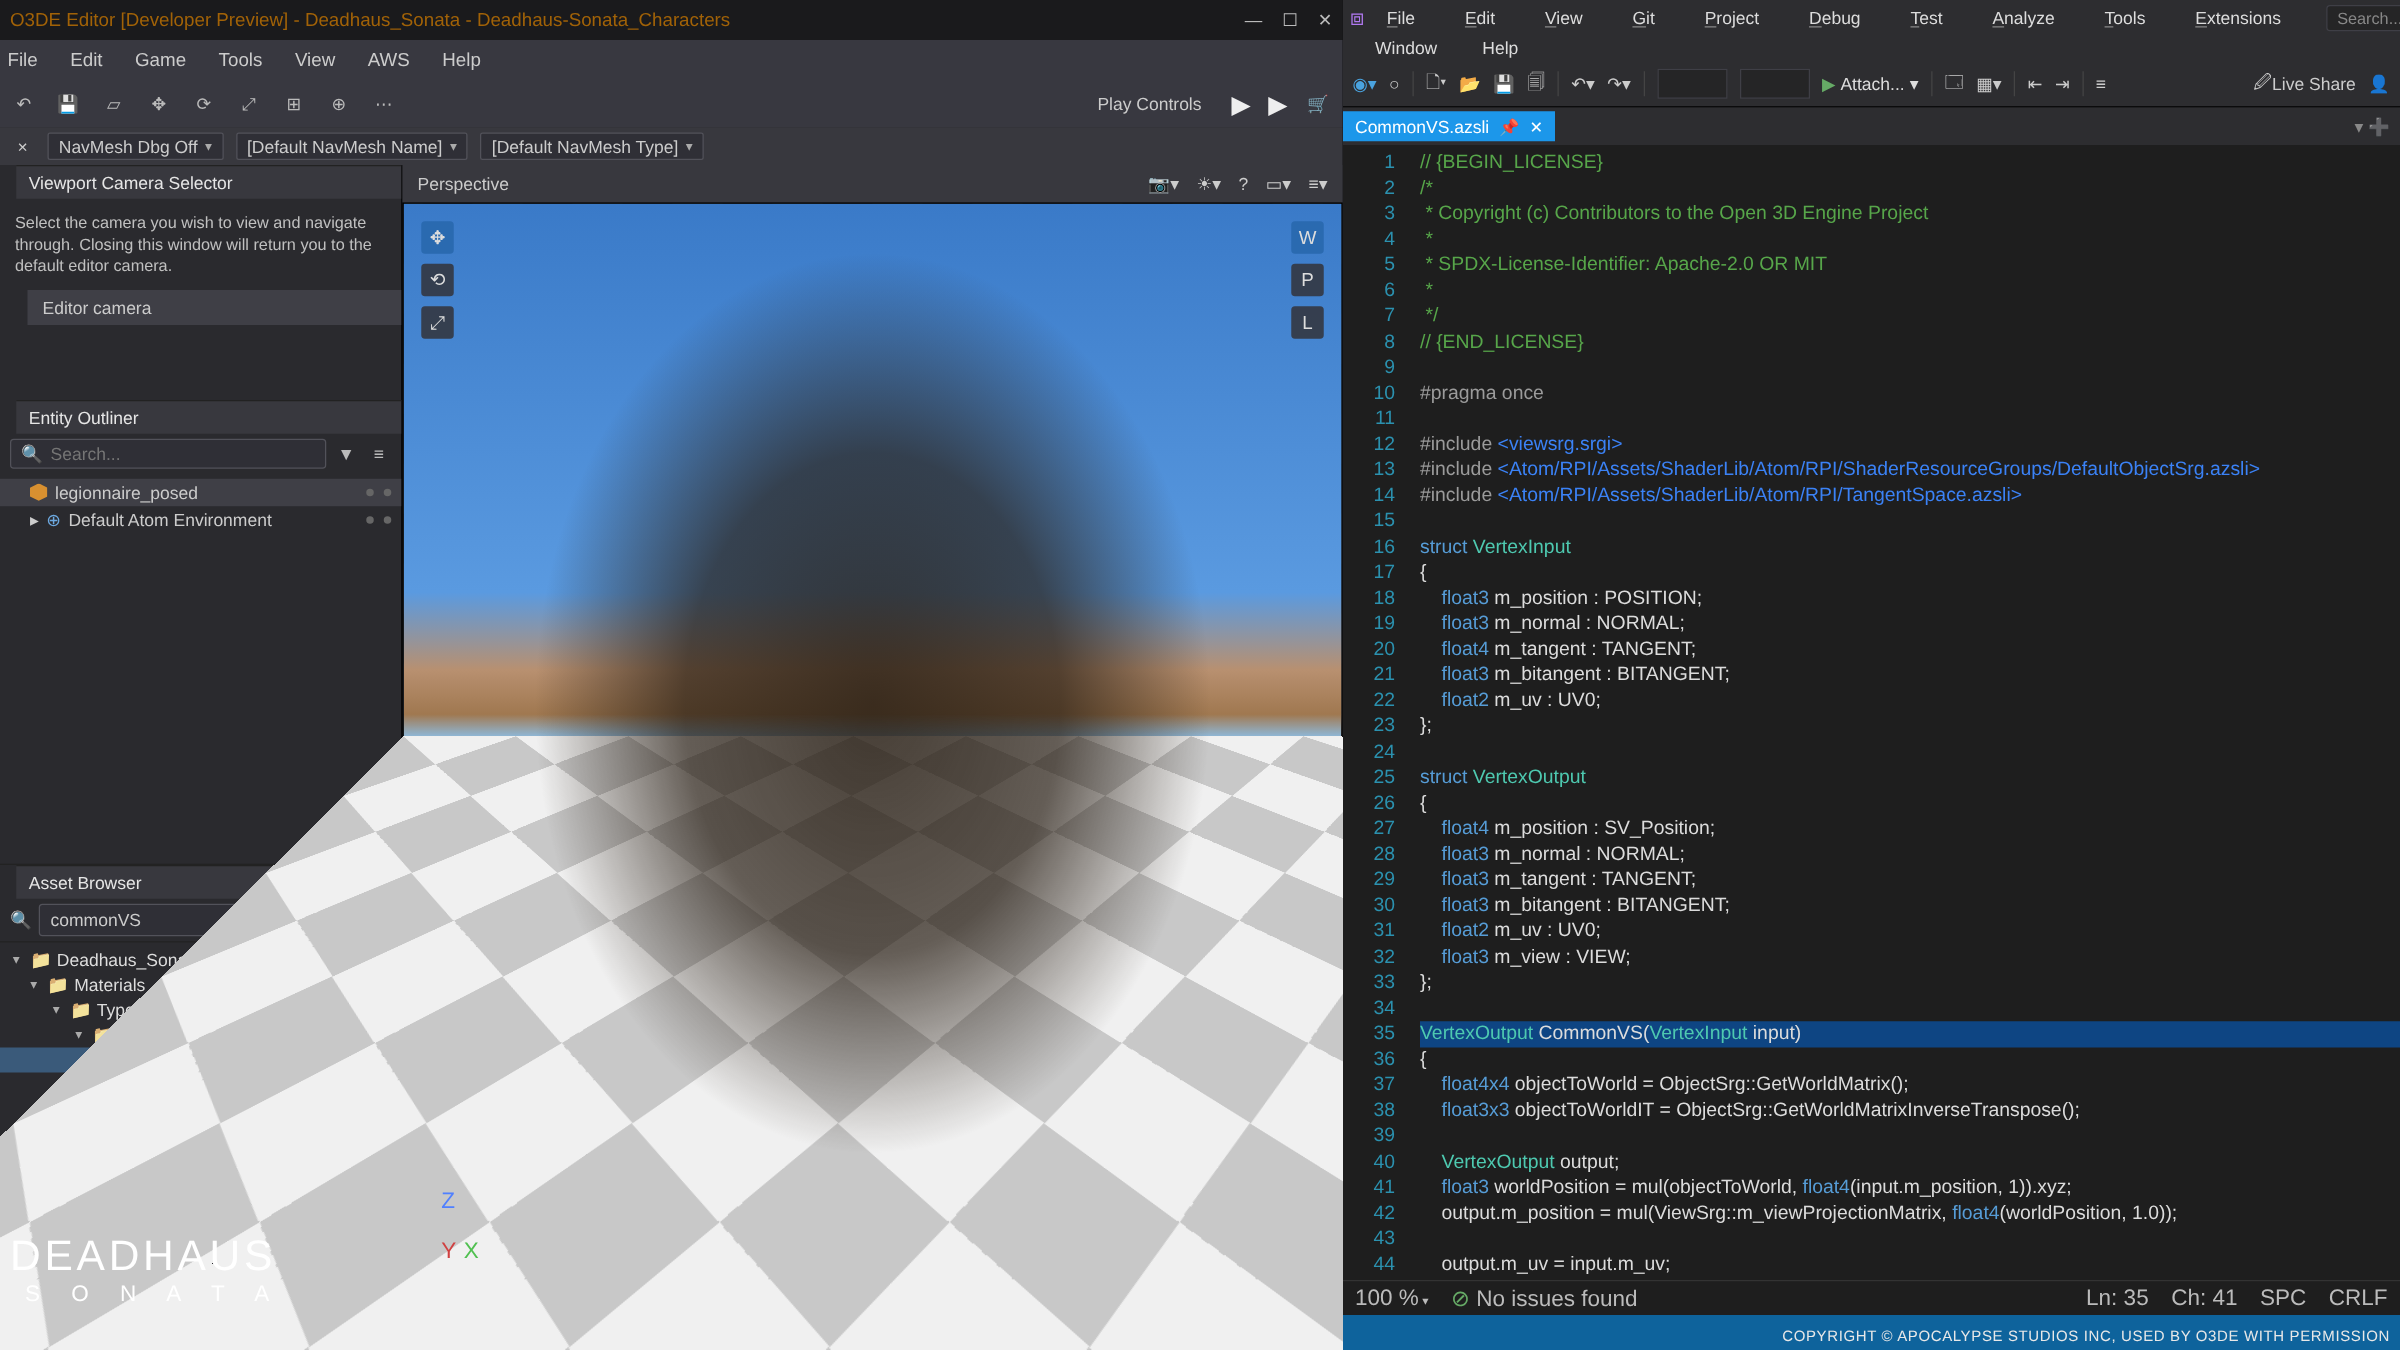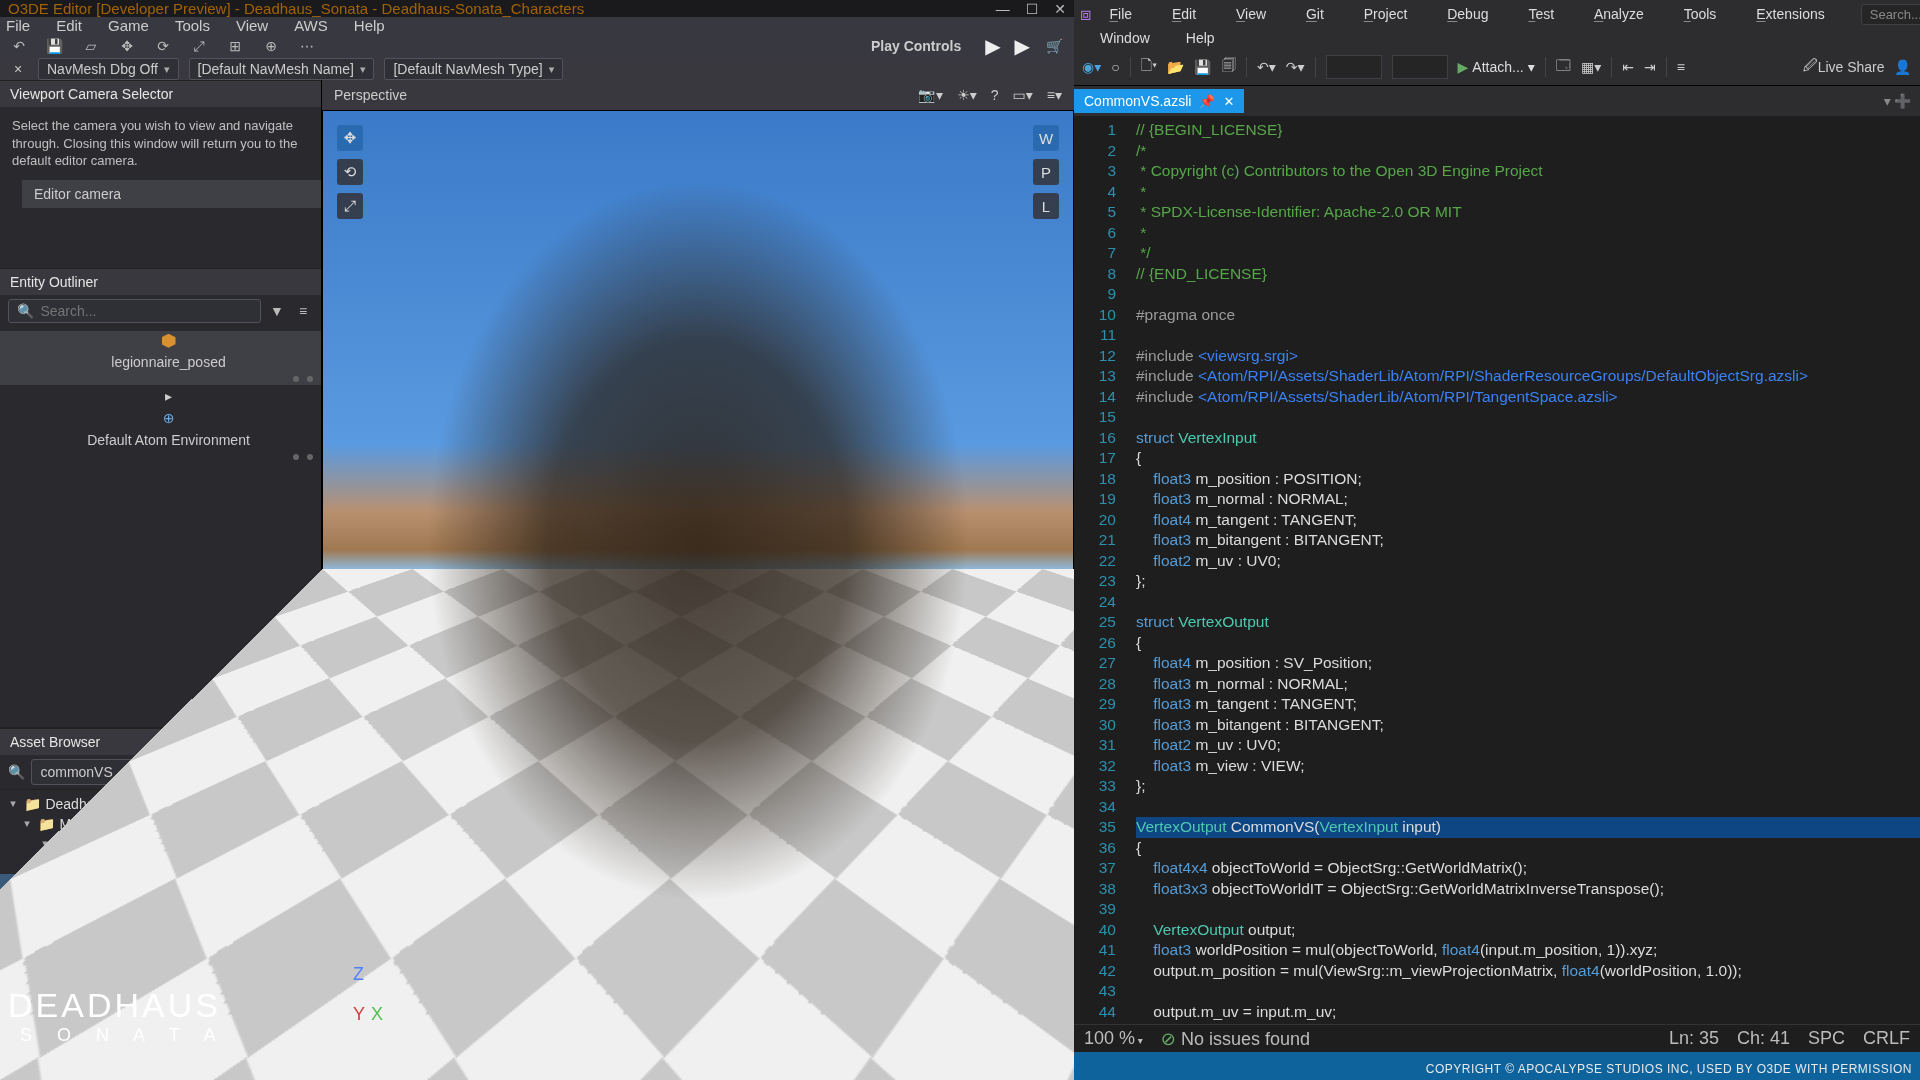--- a/index.html
+++ b/index.html
@@ -9,42 +9,42 @@
 .o3de { position:absolute; left:0; top:0; width:1074px; height:1080px; background:#2a2a2e; display:flex; flex-direction:column; }
 .o3de-title { height:32px; background:#1a1a1c; display:flex; align-items:center; padding:0 8px; gap:8px; }
 .o3de-title .t { flex:1; font-size:15px; color:#a16207; }
 .winbtns { display:flex; gap:16px; color:#bbb; }
 .winbtns span { cursor:pointer; }
 .o3de-menu { height:32px; background:#383840; display:flex; align-items:center; padding:0 6px; gap:26px; font-size:15px; }
 .o3de-menu span { cursor:pointer; }
 .o3de-tbar { height:38px; background:#383840; display:flex; align-items:center; padding:0 8px; gap:14px; }
 .o3de-tbar .ico { width:22px; height:22px; display:inline-flex; align-items:center; justify-content:center; color:#bbb; cursor:pointer; }
 .o3de-tbar .gap { flex:1; }
-.play { color:#ccc; font-size:14px; margin-right:10px;font-weight:bold; }
+.play { color:#ccc; font-size:14px; margin-right:10px; }
 .tri { font-size:20px; color:#eee; cursor:pointer; }
 .navbar { height:30px; background:#38383e; display:flex; align-items:center; padding:0 8px; gap:10px; font-size:14px; }
 .nav-x { width:20px; text-align:center; color:#ccc; }
 .drop { background:#2f2f36; border:1px solid #52525a; padding:2px 8px; border-radius:2px; display:inline-flex; align-items:center; gap:6px; cursor:pointer; }
 .drop::after { content:"▾"; font-size:11px; color:#aaa; }
 
 .o3de-body { flex:1; display:flex; background:#2a2a2e; }
 .leftcol { width:322px; display:flex; flex-direction:column; border-right:1px solid #000; }
-.panel-title { background:#38383e; padding:5px 10px; font-size:14px; color:#e6e6e6; border-top:1px solid #222; }
+.panel-title { background:#38383e; padding:5px 10px; font-size:14px; color:#e6e6e6; border-top:1px solid #222;margin-left:13px; }
 .cam-info { padding:10px 12px; font-size:13px; color:#c0c0c0; line-height:1.35; }
 .cam-item { padding:6px 12px; font-size:14px; cursor:pointer;margin-left:22px; }
 .cam-item.sel { background:#3f3f46; }
 .spacer-flex { flex:0 0 60px; }
 .ent-tools { display:flex; align-items:center; padding:4px 8px; gap:6px; }
 .ent-search { flex:1; display:flex; align-items:center; background:#2f2f36; border:1px solid #52525a; border-radius:3px; padding:3px 8px; gap:6px; }
 .ent-search input { flex:1; background:none; border:none; color:#ccc; outline:none; font-size:14px; }
 .ent-tools .ic { width:20px; height:20px; display:inline-flex; align-items:center; justify-content:center; color:#bbb; cursor:pointer; }
 .tree { padding:4px 0; font-size:14px; }
 .tree-row { display:flex; align-items:center; padding:3px 8px; gap:6px; cursor:pointer; }
 .tree-row.sel { background:#3f3f46; }
-.tree-row.d1 { padding-left:24px;flex-direction:column; }
+.tree-row.d1 { padding-left:24px; }
 .ico-cube { width:14px; height:14px; background:#d89030; clip-path:polygon(50% 0,100% 25%,100% 75%,50% 100%,0 75%,0 25%); }
 .ico-globe { color:#6da9e0; }
 .dots { margin-left:auto; display:flex; gap:8px; color:#888; }
 .dots span { width:6px; height:6px; border-radius:50%; background:#666; display:inline-block; }
 
 .asset-sec { border-top:1px solid #222; display:flex; flex-direction:column; flex:1; min-height:300px; }
 .asset-search { display:flex; align-items:center; padding:4px 8px; gap:6px; border-bottom:1px solid #222; }
 .asset-search input { flex:1; background:#2f2f36; border:1px solid #52525a; border-radius:3px; padding:4px 8px; color:#ccc; outline:none; font-size:14px; }
 .asset-body { flex:1; display:flex; }
 .asset-tree { flex:1; overflow:auto; padding:4px 0; font-size:14px; }

